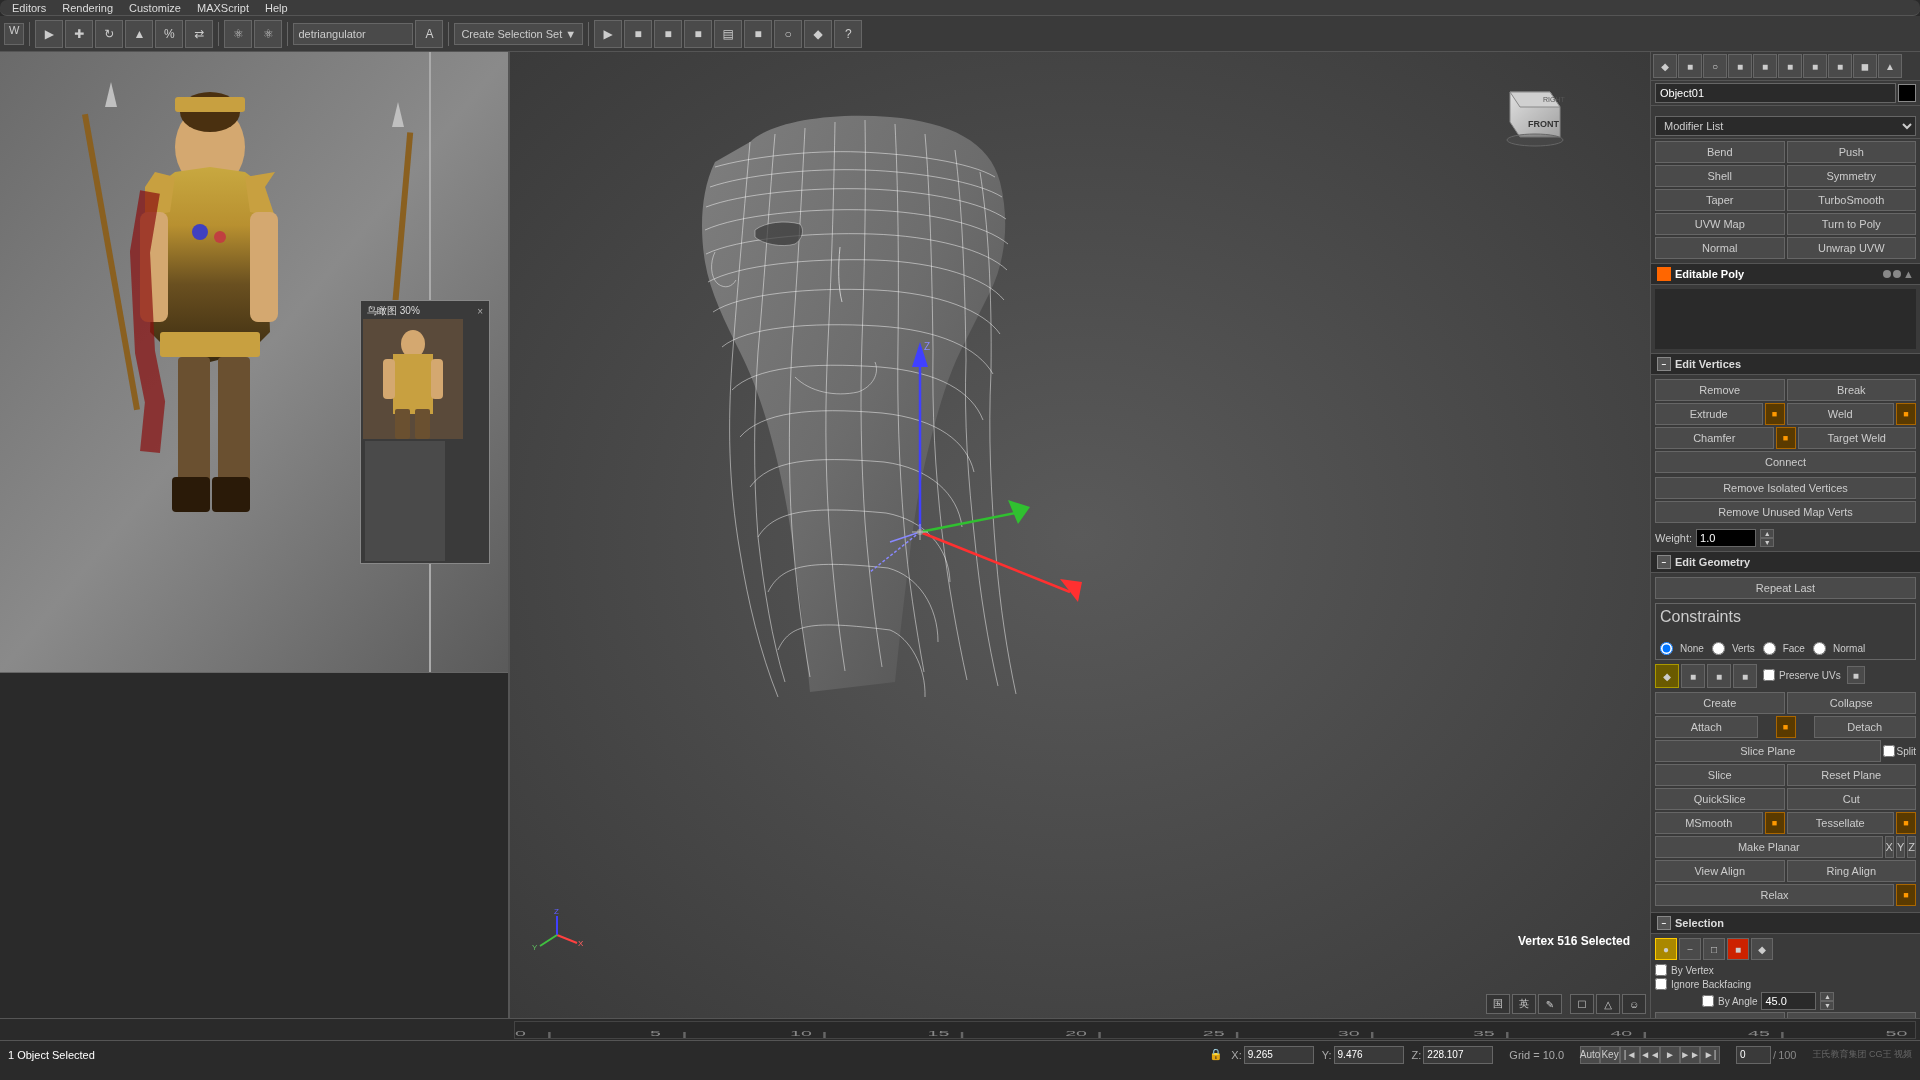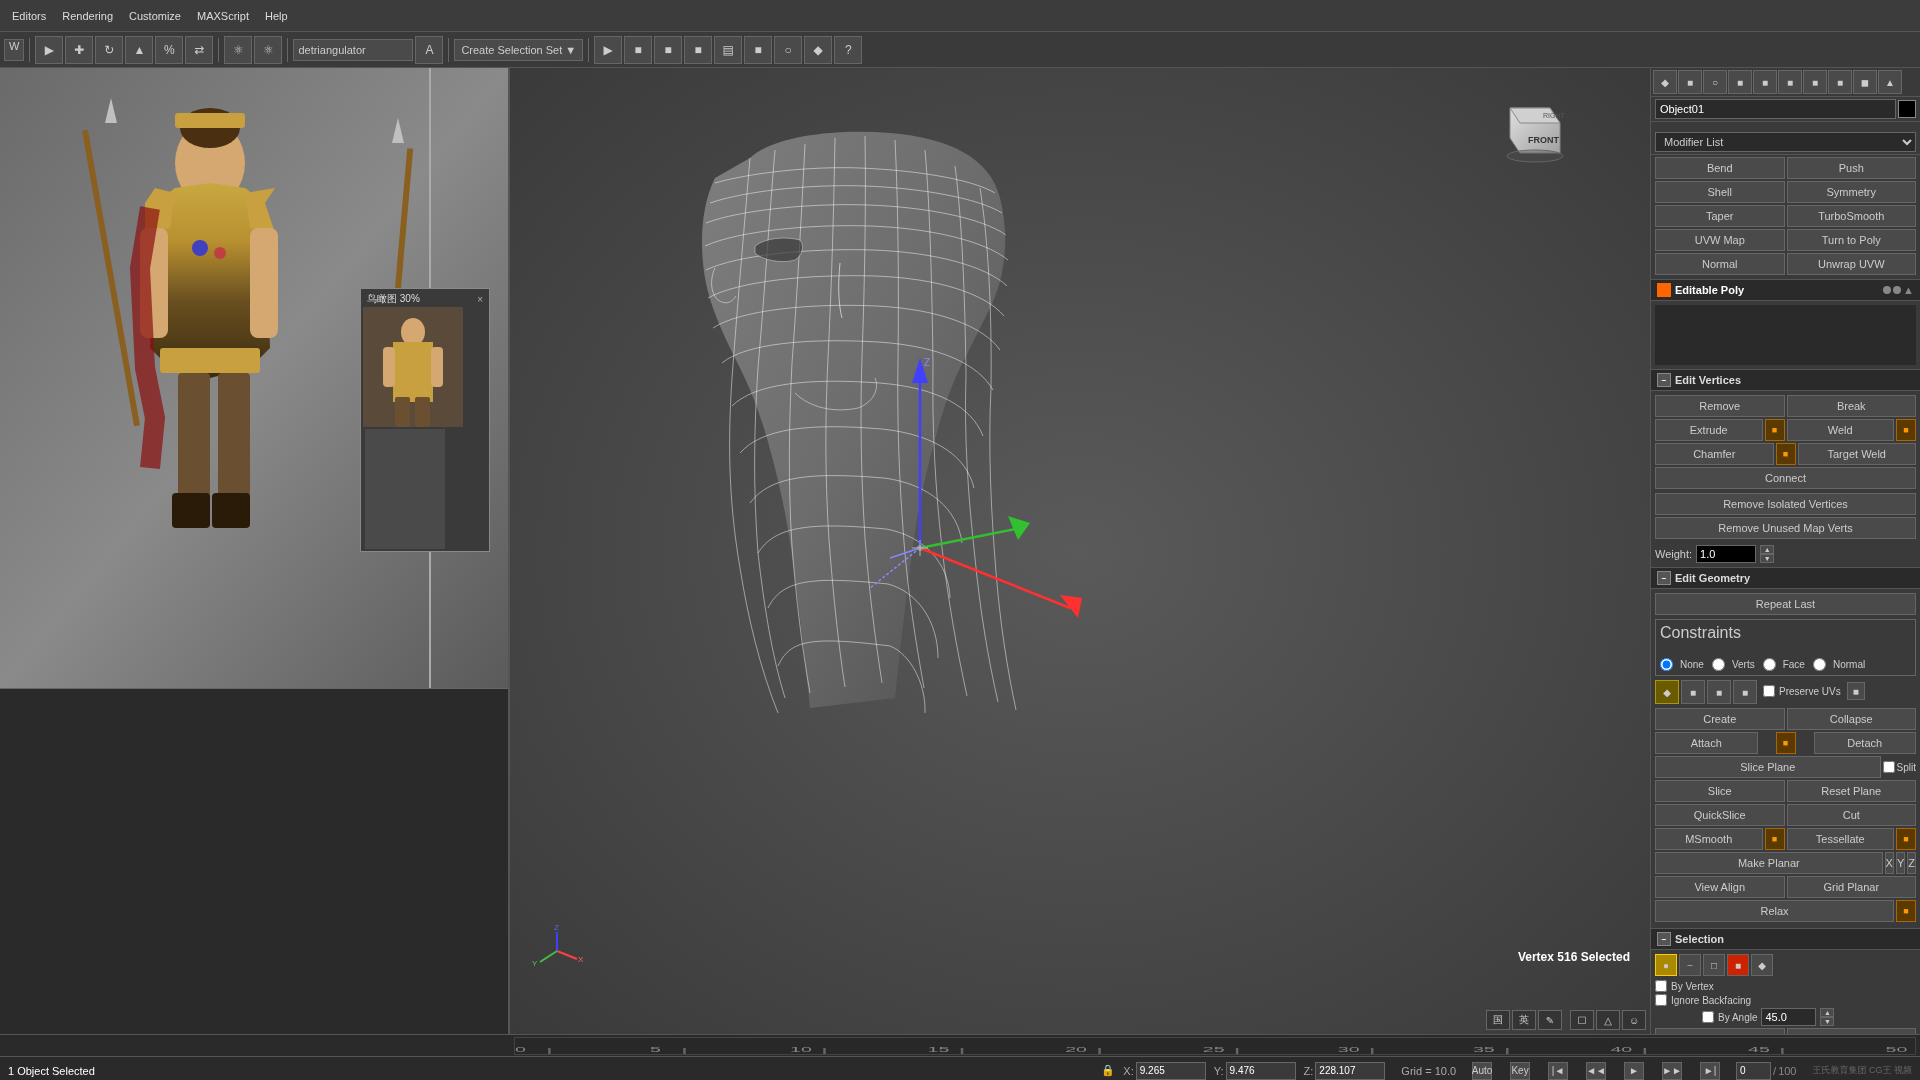--- a/index.html
+++ b/index.html
@@ -1,25 +1,26 @@
 <!DOCTYPE html>
 <html><head>
   <meta charset="utf-8">
   <style>
     * { margin: 0; padding: 0; box-sizing: border-box; }
     body { width: 1920px; height: 1080px; overflow: hidden; background: #2a2a2a; font-family: Arial, sans-serif; font-size: 11px; color: #ccc; }
 
     
     .top-menubar {
-      height: 32px;
+      height: 16px;
       background: #3c3c3c;
       display: flex;
       align-items: center;
       padding: 0 4px;
       border-bottom: 1px solid #555;
+      border-radius: 7px;
     }
     .menu-item {
       padding: 0 8px;
       color: #ddd;
       cursor: pointer;
       font-size: 11px;
     }
 
     
     .toolbar {
@@ -71,21 +72,21 @@
       overflow: hidden;
     }
     
     .ref-image-bottom {
       height: calc(100% - 620px);
       background: #2a2a2a;
       border-top: 1px solid #666;
     }
     .thumbnail-popup {
       position: absolute;
-      bottom: 136px; left: 360px;
+      bottom: 108px; left: 360px;
       width: 130px;
       background: #3a3a3a;
       border: 1px solid #888;
       padding: 2px;
       z-index: 10;
     }
     .thumbnail-title {
       background: #3a3a3a;
       color: #ddd;
       font-size: 10px;
@@ -821,21 +822,21 @@
         <div class="panel-btn-small">■</div>
       </div>
       <div class="make-planar-row btn-row">
         <button class="panel-btn">Make Planar</button>
         <button class="panel-btn" style="flex:0;width:20px">X</button>
         <button class="panel-btn" style="flex:0;width:20px">Y</button>
         <button class="panel-btn" style="flex:0;width:20px">Z</button>
       </div>
       <div class="view-grid-row btn-row">
         <button class="panel-btn">View Align</button>
-        <button class="panel-btn">Grid Planar</button>
+        <button class="panel-btn">Ring Align</button>
       </div>
       <div class="btn-row">
         <button class="panel-btn">Relax</button>
         <div class="panel-btn-small">■</div>
       </div>
     </div>
 
     <div class="section-header">
       <div class="collapse-btn">−</div>
       <span>Selection</span>
@@ -932,21 +933,21 @@
     <span class="coord-label">Y:</span>
     <input class="coord-input" value="9.476" style="">
   </div>
   <div class="coord-group">
     <span class="coord-label">Z:</span>
     <input class="coord-input" value="228.107" style="">
   </div>
 
   <span style="margin-left:8px;color:#aaa">Grid = 10.0</span>
 
-  <div style="display:flex;gap:18px;margin-left:8px">
+  <div style="display:flex;gap:0;margin-left:8px">
     <div class="playback-btn">Auto</div>
     <div class="playback-btn">Key</div>
     <div class="playback-btn">|◄</div>
     <div class="playback-btn">◄◄</div>
     <div class="playback-btn">►</div>
     <div class="playback-btn">►►</div>
     <div class="playback-btn">►|</div>
   </div>
 
   <div style="display:flex;align-items:center;gap:2px;margin-left:8px">

